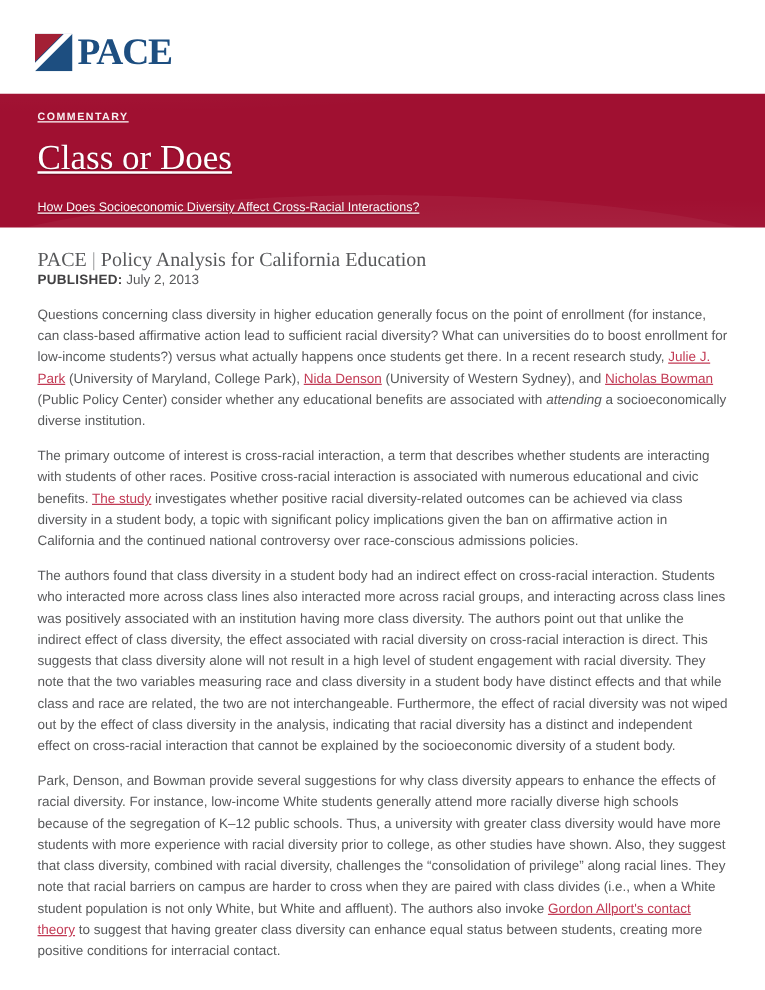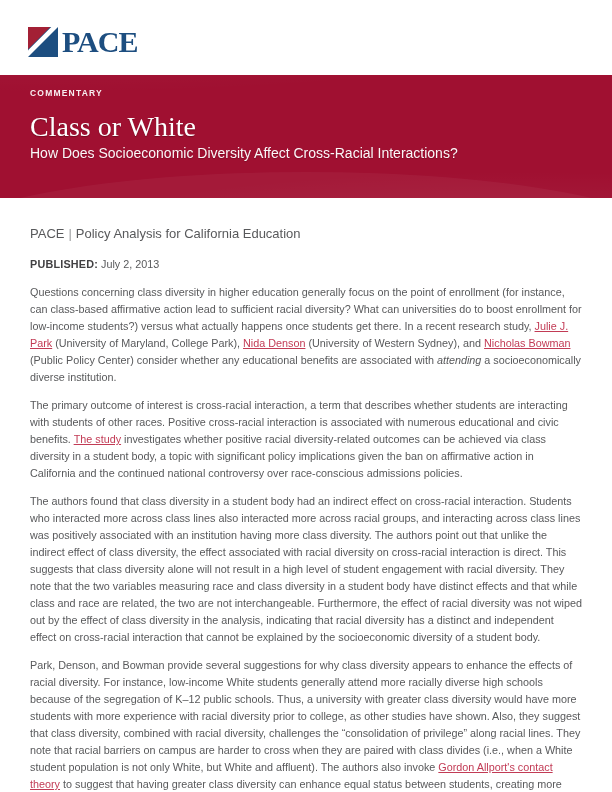--- a/index.html
+++ b/index.html
@@ -32,30 +32,31 @@
     font-family:"Liberation Serif", serif;
     font-weight:bold;
     font-size:30px;
     line-height:30px;
     color:#1D4E80;
     letter-spacing:-1px;
   }
 
   
   .banner {
-    height:123px;
+    height:107px;
     background:
       radial-gradient(130% 95% at 85% 135%, rgba(255,255,255,0.07), rgba(255,255,255,0) 60%),
       radial-gradient(160% 100% at 8% -40%, rgba(255,255,255,0.05), rgba(255,255,255,0) 55%),
       radial-gradient(120% 80% at 50% 160%, rgba(0,0,0,0.10), rgba(0,0,0,0) 55%),
       #A01031;
     color:#ffffff;
     padding:13px 46px 0 30px;
     position:relative;
     overflow:hidden;
+    text-decoration:underline;
   }
   .banner::after{
     content:"";
     position:absolute;
     left:-10%; right:-10%;
     bottom:-44px;
     height:70px;
     border-radius:50% 50% 0 0 / 100% 100% 0 0;
     background:rgba(255,255,255,0.045);
     pointer-events:none;
@@ -68,44 +69,44 @@
   }
   .banner-title {
     font-family:"Liberation Serif", serif;
     font-weight:normal;
     font-size:28px;
     line-height:30px;
     margin-top:14px;
     text-shadow:0 1px 1px rgba(0,0,0,0.3);
   }
   .banner-subtitle {
-    font-size:14px;
+    font-size:10px;
     line-height:18px;
-    margin-top:2px;
+    margin-top:16px;
     font-weight:normal;
     color:rgba(255,255,255,0.97);
     text-shadow:0 1px 1px rgba(0,0,0,0.2);
   }
 
   
   .meta { padding:12px 30px 0 30px; }
   .meta-label {
     font-size:9.5px;
     font-weight:bold;
     letter-spacing:0.4px;
     color:#414042;
   }
   .meta-authors-value {
-    font-size:13px;
+    font-size:16px;
     color:#58595B;
-    margin-top:16px;
+    margin-top:6px;
+    font-family:Liberation Serif, serif;
   }
   .meta-pipe { color:#9b9c9e; padding:0 4px; }
   .meta-published {
-    margin-top:17px;
     font-size:10.8px;
     color:#58595B;
   }
   .meta-published .meta-label { font-size:10.8px; letter-spacing:0.2px; }
 
   
   .article { padding:14px 30px 12px 30px; }
   .body-para {
     font-size:10.8px;
     line-height:17px;
@@ -129,21 +130,21 @@
       <rect x="0" y="0" width="31" height="31" fill="#1D4E80"></rect>
       <polygon points="0,31 31,0 24,0 0,24" fill="#ffffff"></polygon>
       <polygon points="0,0 23,0 0,23" fill="#A32035"></polygon>
     </svg>
     <span class="logo-word">PACE</span>
   </div>
 </div>
 
 <div class="banner">
   <div class="banner-eyebrow">COMMENTARY</div>
-  <div class="banner-title">Class or White</div>
+  <div class="banner-title">Class or Does</div>
   <div class="banner-subtitle">How Does Socioeconomic Diversity Affect Cross-Racial Interactions?</div>
 </div>
 
 <div class="meta">
   <div class="meta-authors-value"><span>PACE</span><span class="meta-pipe">|</span><span>Policy Analysis for California Education</span></div>
   <div class="meta-published"><span class="meta-label">PUBLISHED:</span> <span>July 2, 2013</span></div>
 </div>
 
 <div class="article" id="article">
     <p class="body-para"><span>Questions concerning class diversity in higher education generally focus on the point of enrollment (for instance, can class-based affirmative action lead to sufficient racial diversity? What can universities do to boost enrollment for low-income students?) versus what actually happens once students get there. In a recent research study, </span><a>Julie J. Park</a><span> (University of Maryland, College Park), </span><a>Nida Denson</a><span> (University of Western Sydney), and </span><a>Nicholas Bowman</a><span> (Public Policy Center) consider whether any educational benefits are associated with </span><em>attending</em><span> a socioeconomically diverse institution.</span></p>

